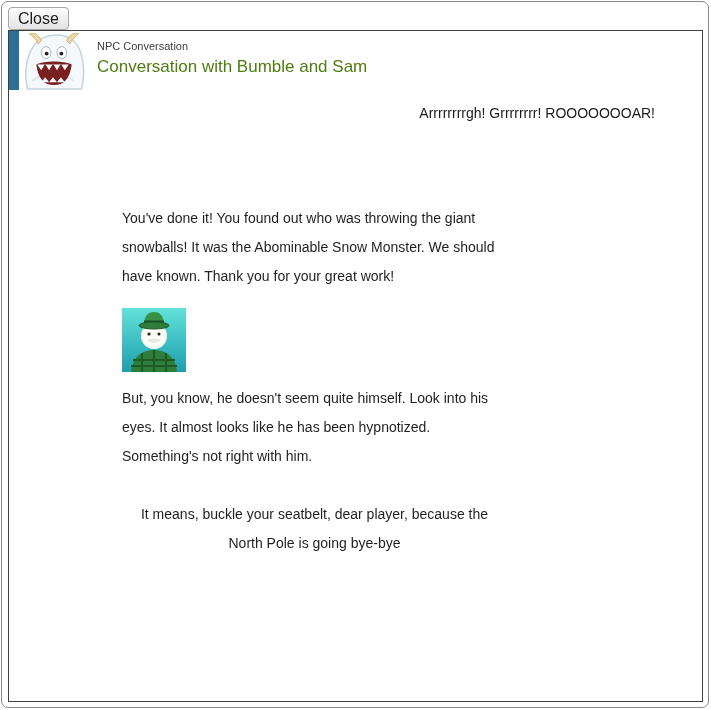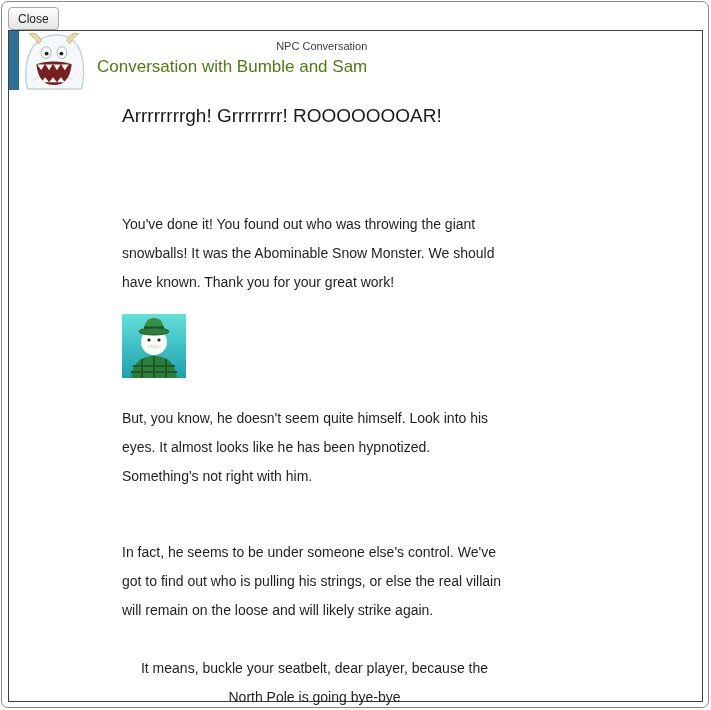--- a/index.html
+++ b/index.html
@@ -13,56 +13,56 @@
   .outer-frame {
     position:absolute; left:1px; top:1px;
     width:708px; height:707px;
     border:1px solid #8a8a8a;
     border-radius:7px;
     background:#ffffff;
   }
   .close-btn {
     position:absolute; left:8px; top:7px;
     height:23px; padding:0 9px;
-    font-size:12px; color:#1d1d1d;
+    font-size:16px; color:#1d1d1d;
     background:linear-gradient(#fdfdfd,#e4e4e4);
     border:1px solid #a6a6a6;
     border-radius:4px;
     font-family:"Liberation Sans", sans-serif;
     cursor:pointer;
     z-index:3;
   }
   .window {
     position:absolute; left:8px; top:30px;
     width:695px; height:672px;
     border:1px solid #3f3f3f;
     background:#ffffff;
     z-index:2;
   }
   .header { display:flex; align-items:flex-start; }
   .stripe { width:10px; height:59px; background:#2d6f96; flex:none; }
   .bumble-wrap { width:70px; height:59px; flex:none; overflow:hidden; }
   .titles { padding:9px 0 0 8px; }
-  .kicker { font-size:11px; color:#3c3c3c;text-align:right; }
+  .kicker { font-size:11px; color:#3c3c3c; }
   .title  { font-size:17px; color:#4d7c0f; margin-top:5px; }
   .roar {
     margin:15px 0 0 113px;
     width:533px;
-    text-align:left;
-    font-size:19px; color:#1a1a1a;
+    text-align:right;
+    font-size:14px; color:#1a1a1a;
   }
   .msg {
     margin-left:113px;
     width:385px;
     font-size:14px; line-height:29px;
     color:#1f1f1f;
   }
   .msg-1 { margin-top:83px; }
   .sam-wrap { margin:17px 0 0 113px; width:64px; height:64px; }
-  .msg-2 { margin-top:26px; }
+  .msg-2 { margin-top:12px; }
   .msg-3 { margin-top:47px; }
   .msg-4 { margin-top:29px;text-align:center; }
 </style>
 </head>
 <body>
 
 <div class="outer-frame"></div>
 
 <button class="close-btn">Close</button>
 
@@ -125,17 +125,16 @@
       <path d="M22 17 C22 8 26 4 32 4 C38 4 42 8 42 17 Z" fill="#379046"></path>
 
       <rect x="22" y="12.5" width="20" height="4.5" fill="#1d4f2a"></rect>
 
       <ellipse cx="32" cy="17.5" rx="15" ry="3.5" fill="#2f7d3a" stroke="#1d5a26" stroke-width="1"></ellipse>
     </svg>
   </div>
 
   <p class="msg msg-2">But, you know, he doesn't seem quite himself. Look into his eyes. It almost looks like he has been hypnotized. Something's not right with him.</p>
 
-  <p class="msg msg-3">In fact, he seems to be under someone else's control. We've got to find out who is pulling his strings, or else the real villain will remain on the loose and will likely strike again.</p>
 
   <p class="msg msg-4">It means, buckle your seatbelt, dear player, because the North Pole is going bye-bye</p>
 
 </div>
 
 </body></html>

